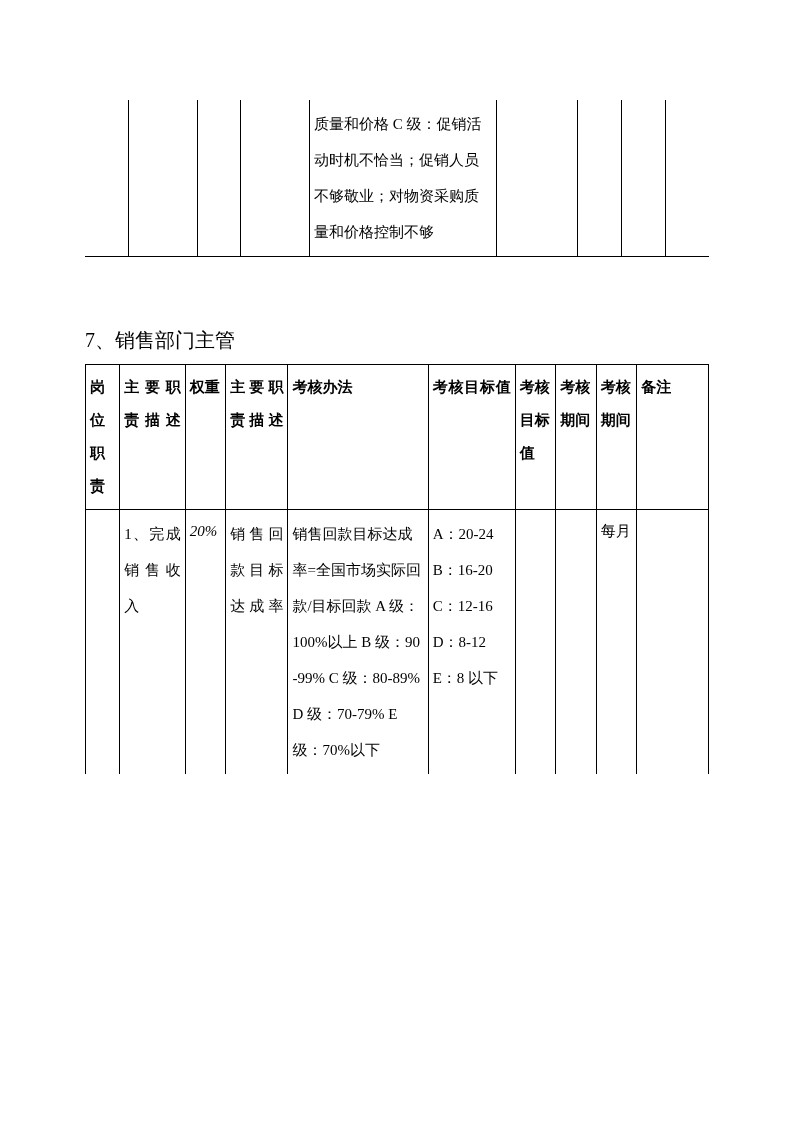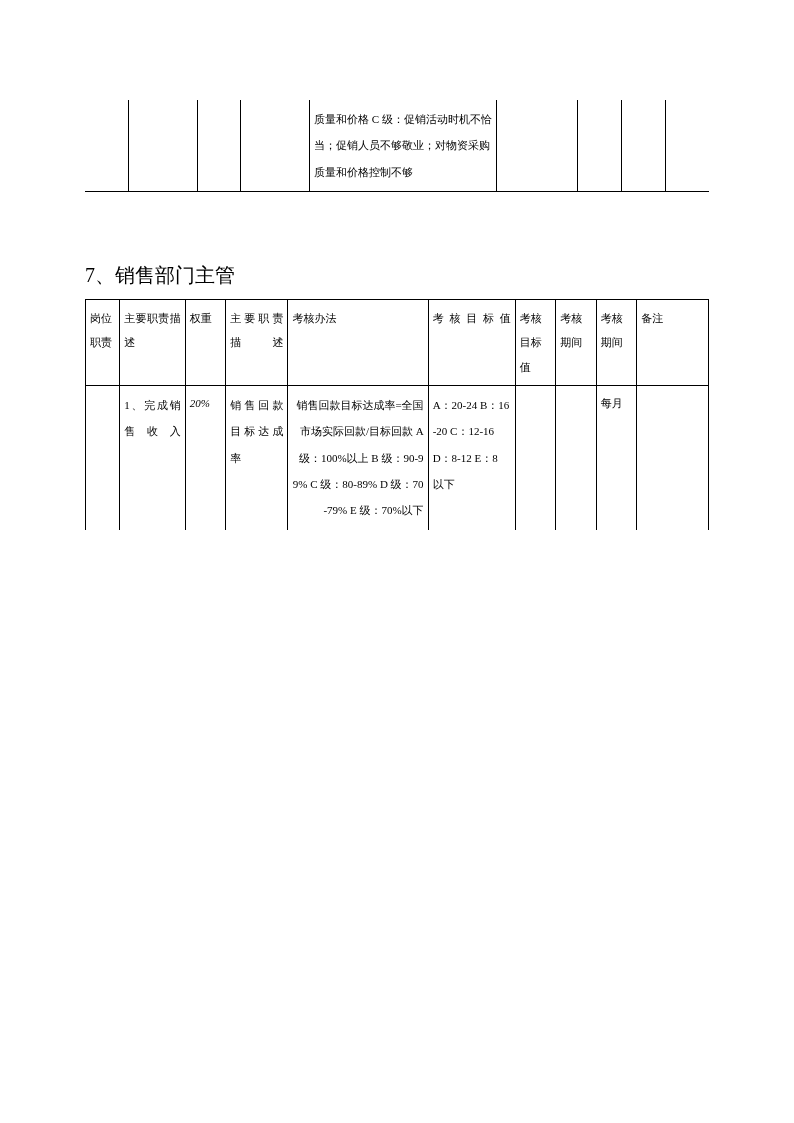--- a/index.html
+++ b/index.html
@@ -19,40 +19,41 @@
   }
   table {
     border-collapse: collapse;
     width: 100%;
     table-layout: fixed;
   }
   td {
     border: 1px solid #000;
     padding: 6px 4px;
     vertical-align: top;
-    font-size: 11px;
+    font-size: 15px;
     line-height: 2.0;
     text-align: left;
     word-break: break-all;
   }
   .top-table td.first { border-left: none; }
   .top-table td.last { border-right: none; }
   .section-heading {
     margin-top: 70px;
     margin-bottom: 10px;
     font-size: 20px;
   }
   .justify-cjk {
     text-align: justify;
     text-align-last: justify;
     text-justify: inter-character;
     margin-left: 20px;
   }
   .hdr {
     line-height: 2.2;
+    font-weight: bold;
   }
   .multi-line {
     line-height: 2.4;
   }
 </style>
 </head>
 <body>
 
 <div class="page">
 
@@ -110,21 +111,21 @@
       <td class="hdr">考核目标值</td>
       <td class="hdr">考核期间</td>
       <td class="hdr">考核期间</td>
       <td class="hdr">备注</td>
     </tr>
     <tr>
       <td style="border-bottom:none;"></td>
       <td style="border-bottom:none;" class="justify-cjk multi-line">1、完成销售收入</td>
       <td style="border-bottom:none;font-style:italic;">20%</td>
       <td style="border-bottom:none;" class="justify-cjk multi-line">销售回款目标达成率</td>
-      <td style="border-bottom:none;text-align:right;" class="multi-line">销售回款目标达成率=全国市场实际回款/目标回款
+      <td style="border-bottom:none;" class="multi-line">销售回款目标达成率=全国市场实际回款/目标回款
 A 级：100%以上
 B 级：90-99%
 C 级：80-89%
 D 级：70-79%
 E 级：70%以下</td>
       <td style="border-bottom:none;" class="multi-line">A：20-24
 B：16-20
 C：12-16
 D：8-12
 E：8 以下</td>

